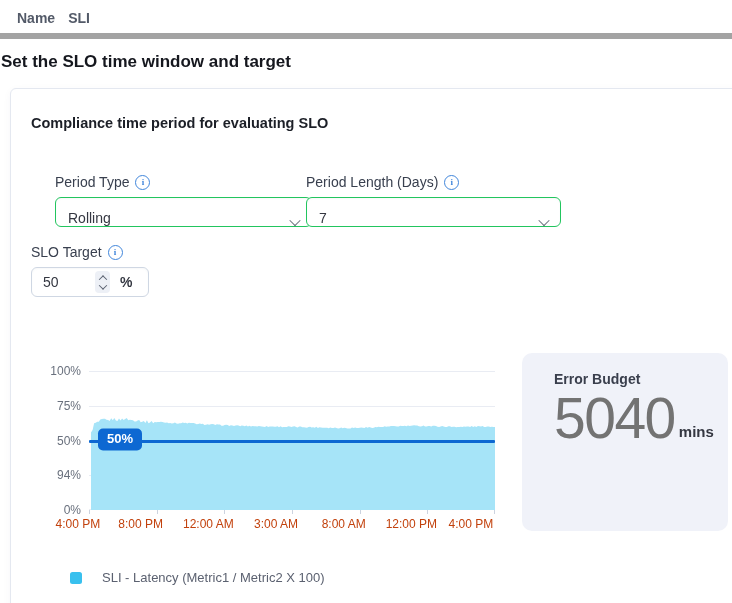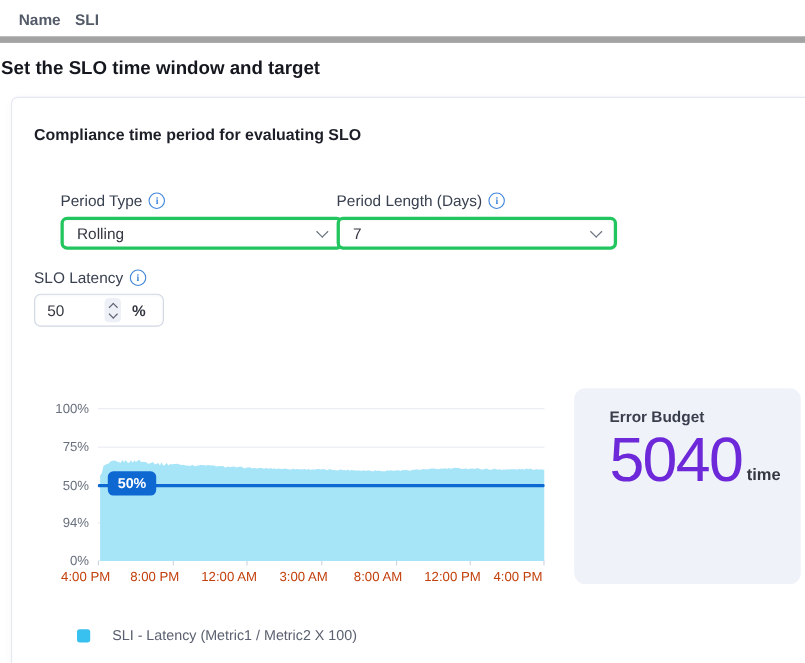--- a/index.html
+++ b/index.html
@@ -28,22 +28,22 @@
   .field{position:absolute;}
   #period-type-group{left:20px;top:85px;width:257px;margin-left:24px;}
   #period-length-group{left:295px;top:85px;width:255px;}
   #slo-target-group{left:20px;top:155px;width:140px;}
   .label-row{display:flex;align-items:center;gap:6px;margin-bottom:7px;
        font-size:14px;font-weight:500;color:#39404f;}
   .info-icon{width:13px;height:13px;border:1.3px solid #4186db;border-radius:50%;
        color:#4186db;font-size:9px;font-weight:700;line-height:13px;
        display:inline-flex;align-items:center;justify-content:center;
        font-family:"Liberation Serif",serif;cursor:pointer;flex:0 0 auto;}
-  .select{height:30px;border:3px solid #22c55e;border-radius:6px;background:#fff;
-       display:flex;align-items:center;justify-content:space-between;
+  .select{height:30px;border:1px solid #22c55e;border-radius:6px;background:#fff;
+       display:flex;align-items:flex-end;justify-content:space-between;
        padding:0 12px;font-size:14px;color:#343741;cursor:pointer;
        box-shadow:inset 0 1px 2px rgba(120,130,150,.06);box-sizing:border-box;}
   .chevron{width:7px;height:7px;border-right:1.6px solid #69707D;
        border-bottom:1.6px solid #69707D;transform:rotate(45deg) translate(-1px,-1px);}
   .number-group{display:flex;align-items:center;height:30px;width:118px;
        border:1px solid #cfd7e3;border-radius:6px;background:#fff;
        box-sizing:border-box;padding-right:10px;
        box-shadow:inset 0 1px 2px rgba(120,130,150,.06);}
   .number-group input{width:52px;border:none;outline:none;background:transparent;
        font-family:"Liberation Sans",sans-serif;font-size:14px;color:#343741;
@@ -80,21 +80,21 @@
   
   .legend{position:absolute;left:59px;top:481px;display:flex;align-items:center;gap:20px;}
   .swatch{width:12px;height:12px;border-radius:2.5px;background:var(--series,#38c0ee);}
   .legend-label{font-size:13px;font-weight:500;color:#5b6170;}
   
   .error-panel{position:absolute;left:511px;top:264px;width:206px;height:178px;
        background:var(--panel,#f0f2f9);border-radius:10px;box-sizing:border-box;
        padding:18px 32px;}
   .eb-title{font-size:14px;font-weight:700;color:#3a3f4d;}
   .eb-row{display:flex;align-items:flex-end;margin-top:1px;}
-  .eb-value{font-size:57px;font-weight:400;color:#6d28d9;letter-spacing:-1.5px;
+  .eb-value{font-size:57px;font-weight:400;color:#737373;letter-spacing:-1.5px;
        line-height:1.08;}
   .eb-unit{font-size:15px;font-weight:700;color:#343741;margin:0 0 10px 4px;}
 </style>
 </head>
 <body>
 
 <div class="tabs">
   <div class="tab">Name</div>
   <div class="tab">SLI</div>
 </div>
@@ -122,21 +122,21 @@
       <span class="info-icon">i</span>
     </div>
     <div class="select">
       <span>7</span>
       <span class="chevron"></span>
     </div>
   </div>
 
   <div class="field" id="slo-target-group">
     <div class="label-row">
-      <span>SLO Latency</span>
+      <span>SLO Target</span>
       <span class="info-icon">i</span>
     </div>
     <div class="number-group">
       <input type="text" value="50" style="">
       <span class="stepper">
         <span class="chev-up"></span>
         <span class="chev-down"></span>
       </span>
       <span class="unit">%</span>
     </div>
@@ -183,17 +183,17 @@
 
   <div class="legend">
     <span class="swatch"></span>
     <span class="legend-label">SLI - Latency (Metric1 / Metric2 X 100)</span>
   </div>
 
   <div class="error-panel">
     <div class="eb-title">Error Budget</div>
     <div class="eb-row">
       <span class="eb-value">5040</span>
-      <span class="eb-unit">time</span>
+      <span class="eb-unit">mins</span>
     </div>
   </div>
 
 </div>
 
 </body></html>

